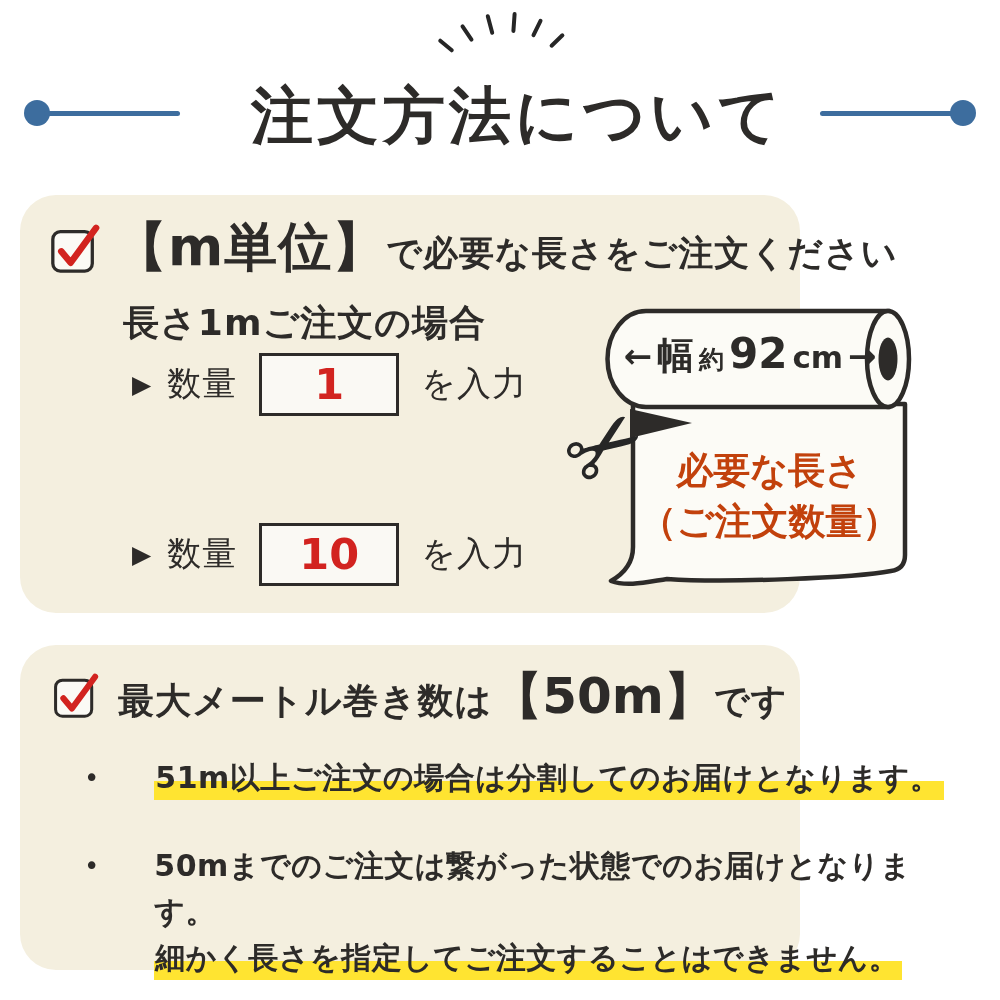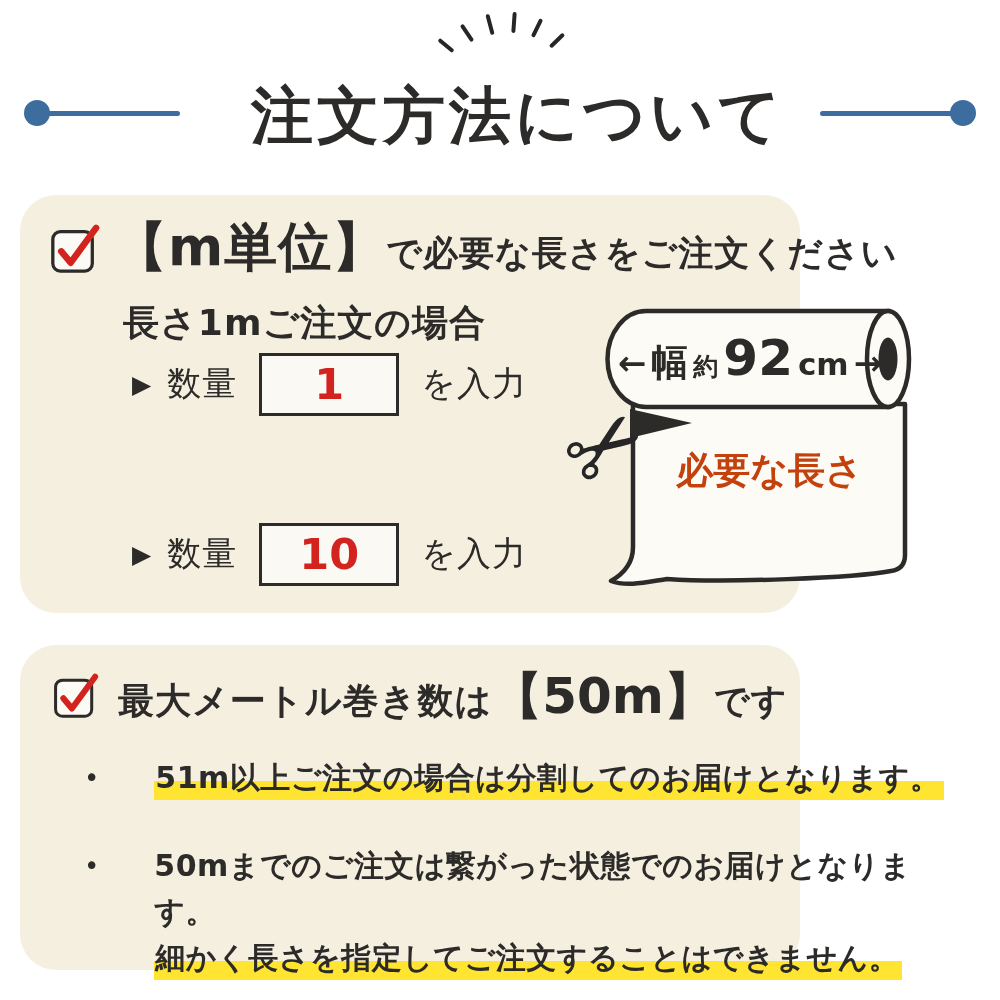--- a/index.html
+++ b/index.html
@@ -56,21 +56,21 @@
   .qty-suffix { font-size:34px; font-weight:400; letter-spacing:1px; }
 
   
   .roll-svg { position:absolute; left:535px; top:102px; width:420px; height:305px; }
   .roll-width { position:absolute; left:580px; top:134px; width:300px; height:58px;
     display:flex; align-items:baseline; justify-content:center; gap:5px;
     font-weight:800; color:#2d2b29; white-space:nowrap; }
   .rw-arrow { font-size:34px; font-weight:700; }
   .rw-kanji { font-size:37px; }
   .rw-approx{ font-size:25px; }
-  .rw-value { font-size:50px; }
+  .rw-value { font-size:42px; }
   .rw-unit  { font-size:31px; }
   .roll-length { position:absolute; left:607px; top:250px; width:285px; text-align:center;
     font-size:37px; font-weight:600; line-height:1.38; color:#c2410c; white-space:nowrap; }
 
   
   .heading2 { position:absolute; left:98px; top:18px; white-space:nowrap; }
   .h2-pre  { font-size:36px; font-weight:800; letter-spacing:1px; }
   .h2-big  { font-size:50px; font-weight:800; }
   .h2-post { font-size:35px; font-weight:800; letter-spacing:1px; }
 
@@ -150,20 +150,21 @@
       <span class="rw-arrow">←</span>
       <span class="rw-kanji">幅</span>
       <span class="rw-approx">約</span>
       <span class="rw-value">92</span>
       <span class="rw-unit">cm</span>
       <span class="rw-arrow">→</span>
     </div>
 
     <div class="roll-length">
       <span>必要な長さ</span><br>
+      <span>（ご注文数量）</span>
     </div>
   </section>
 
   <section class="box box2">
 
     <svg class="cb cb2" viewBox="0 0 50 50">
       <rect x="3" y="6" width="42" height="42" rx="8" fill="#fbfaf5" stroke="#2d2b29" stroke-width="3.5"></rect>
       <path d="M12 27 L22 39 L49 2" fill="none" stroke="#d2231f" stroke-width="7" stroke-linecap="round" stroke-linejoin="round"></path>
     </svg>
 

